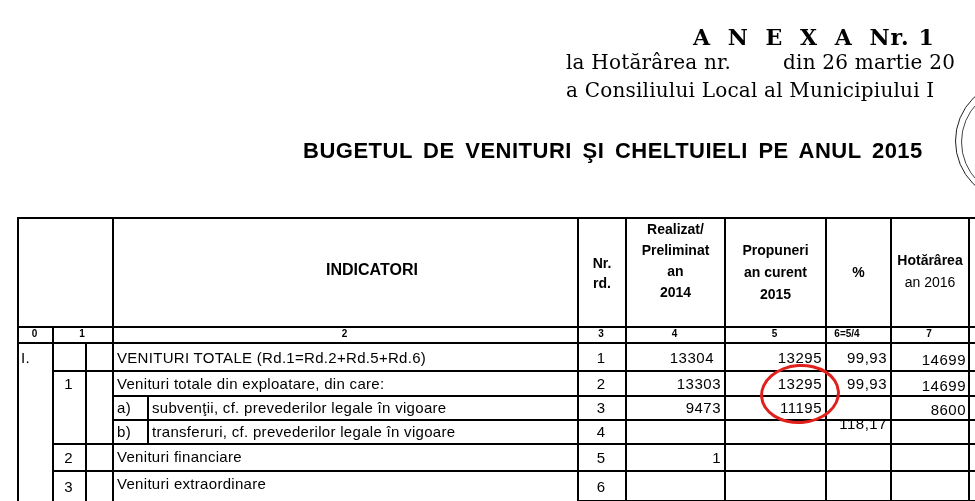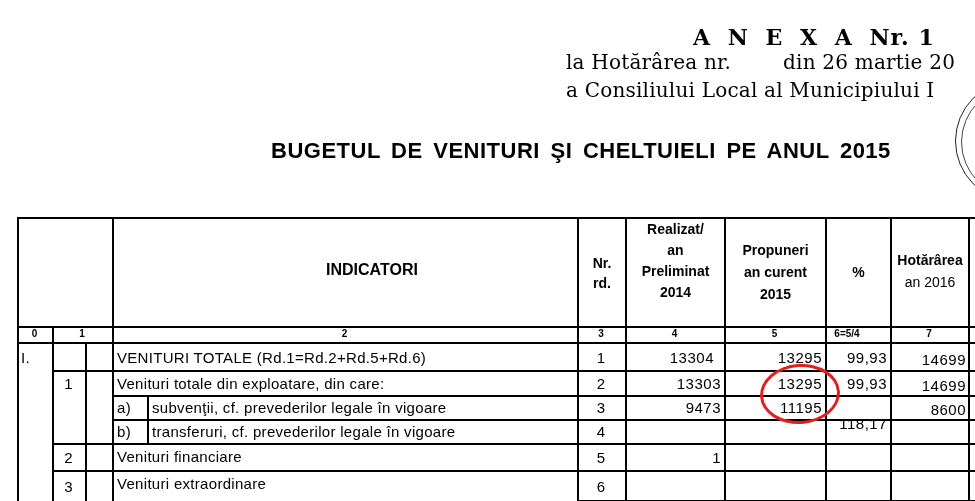--- a/index.html
+++ b/index.html
@@ -1,19 +1,19 @@
 <!DOCTYPE html>
 <html><head>
 <meta charset="utf-8">
 <style>
   html, body { margin:0; padding:0; background:#ffffff; }
   body { width:975px; height:501px; position:relative; overflow:hidden; color:#000; }
   .abs { position:absolute; }
   .serif { font-family:"DejaVu Serif","Liberation Serif",serif; }
-  .sans { font-family:"Liberation Sans","DejaVu Sans",sans-serif; }
+  .sans { font-family:"Liberation Sans","DejaVu Sans",sans-serif;margin-left:32px; }
 
   .anexa { left:693px; top:24px; font-size:22px; font-weight:bold; letter-spacing:5px; white-space:nowrap; }
   .anexa .nr { letter-spacing:1px; }
   .hdr-line { font-size:20px; white-space:nowrap; letter-spacing:0.2px; }
   .hdr1 { left:566px; top:50px; }
   .hdr2 { left:566px; top:78px; }
   .gap { display:inline-block; width:52px; }
 
   .title { left:271px; top:138px; font-size:22px; font-weight:bold; white-space:nowrap; letter-spacing:0.5px; word-spacing:4px; }
 
@@ -75,22 +75,22 @@
   <div class="line-v" style="left:873px;top:0;height:284px;"></div>
   <div class="line-v" style="left:951px;top:0;height:284px;"></div>
 
   <div class="cell hdrtext" style="left:97px;top:42px;width:516px;font-size:16px;">INDICATORI</div>
   <div class="cell hdrtext" style="left:562px;top:36px;width:46px;line-height:20px;">
     <div>Nr.</div>
     <div>rd.</div>
   </div>
   <div class="cell hdrtext" style="left:610px;top:2px;width:97px;line-height:21px;">
     <div>Realizat/</div>
+    <div>Preliminat</div>
     <div>an</div>
-    <div>Preliminat</div>
     <div>2014</div>
   </div>
   <div class="cell hdrtext" style="left:709px;top:22px;width:99px;">
     <div>Propuneri</div>
     <div>an curent</div>
     <div>2015</div>
   </div>
   <div class="cell hdrtext" style="left:810px;top:44px;width:63px;">%</div>
   <div class="cell hdrtext" style="left:875px;top:32px;width:76px;">
     <div>Hotărârea</div>

